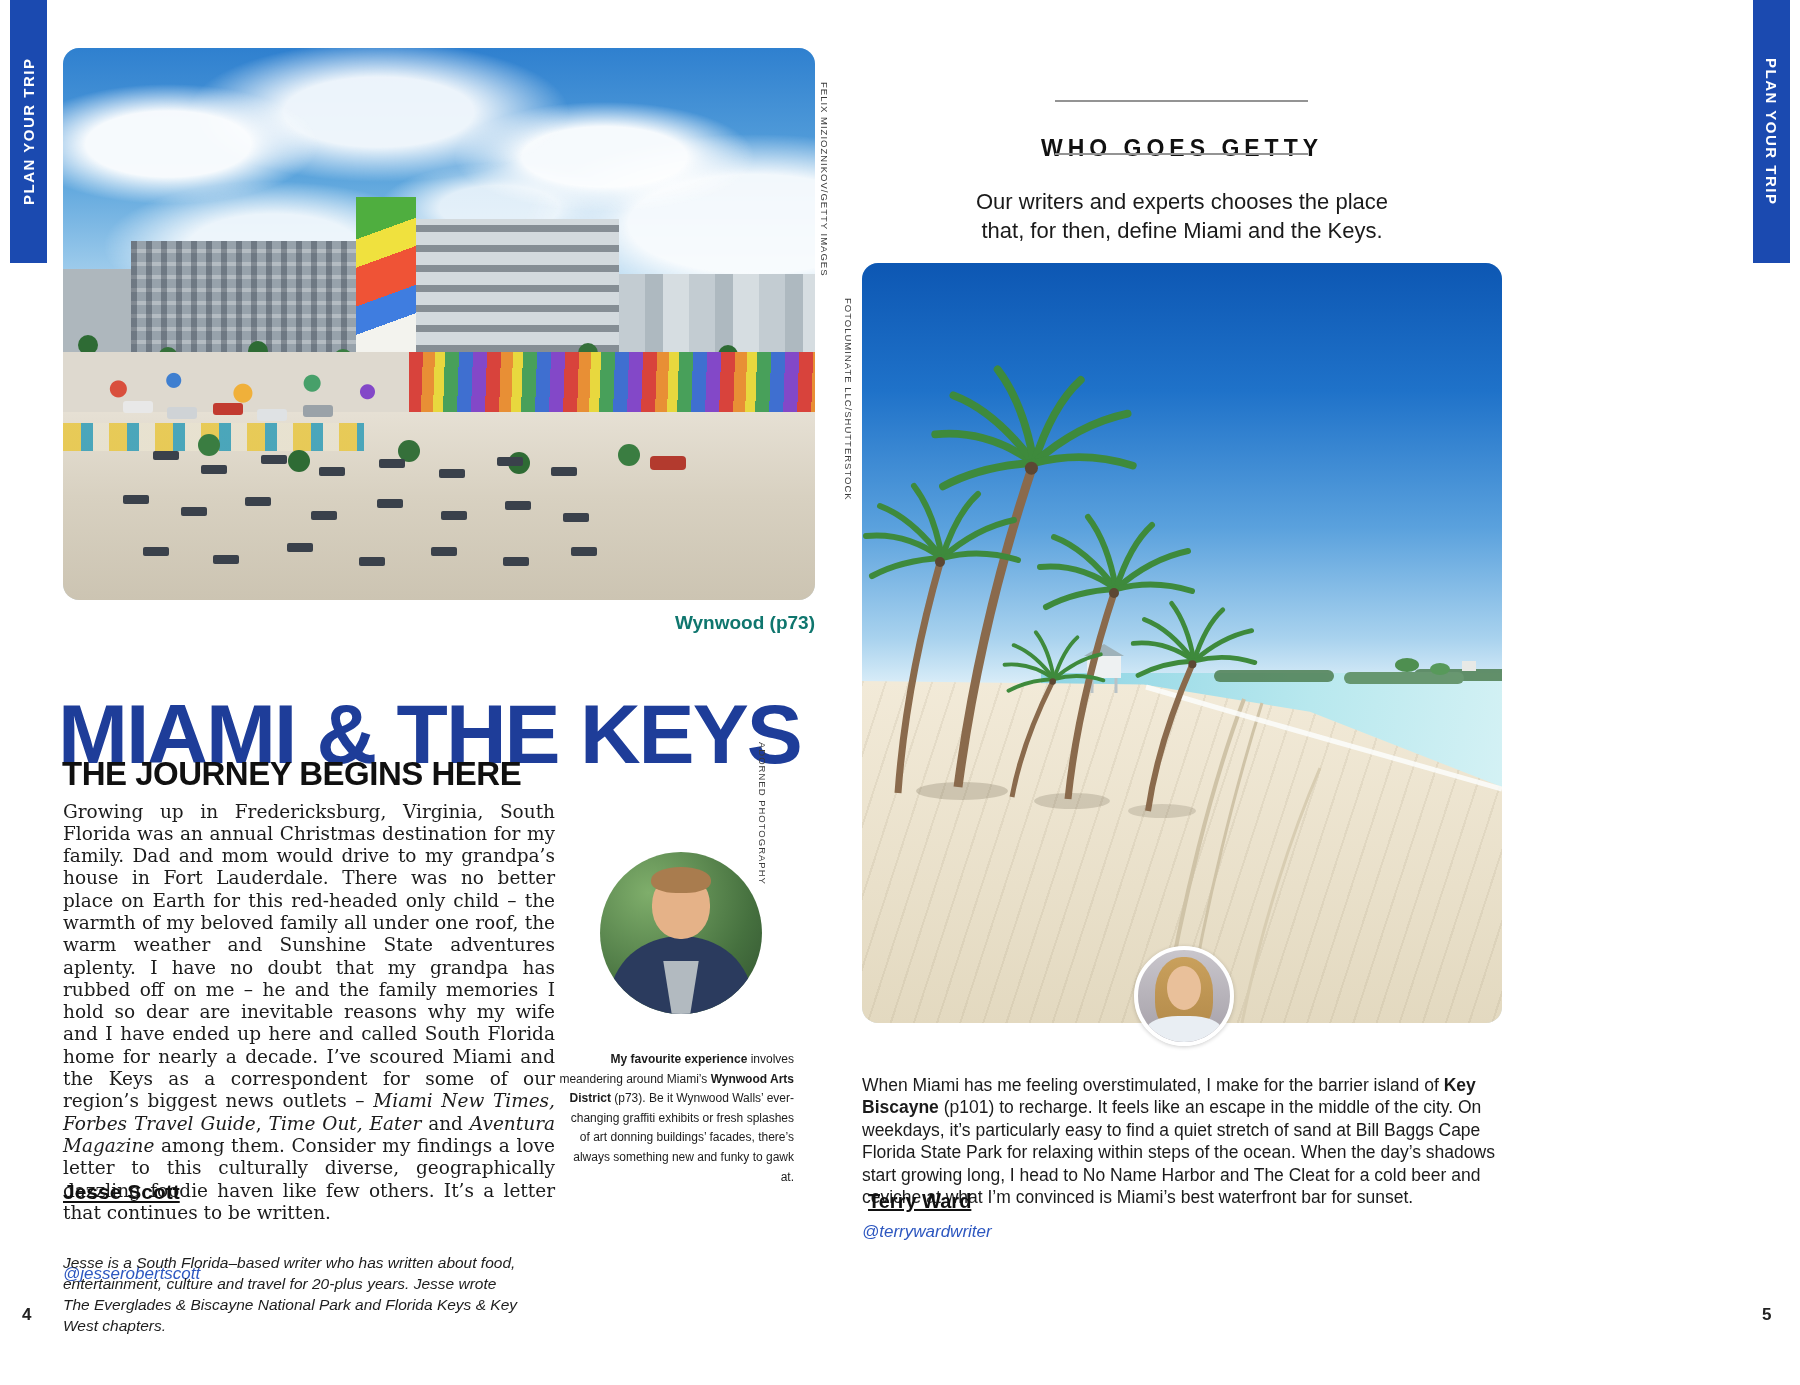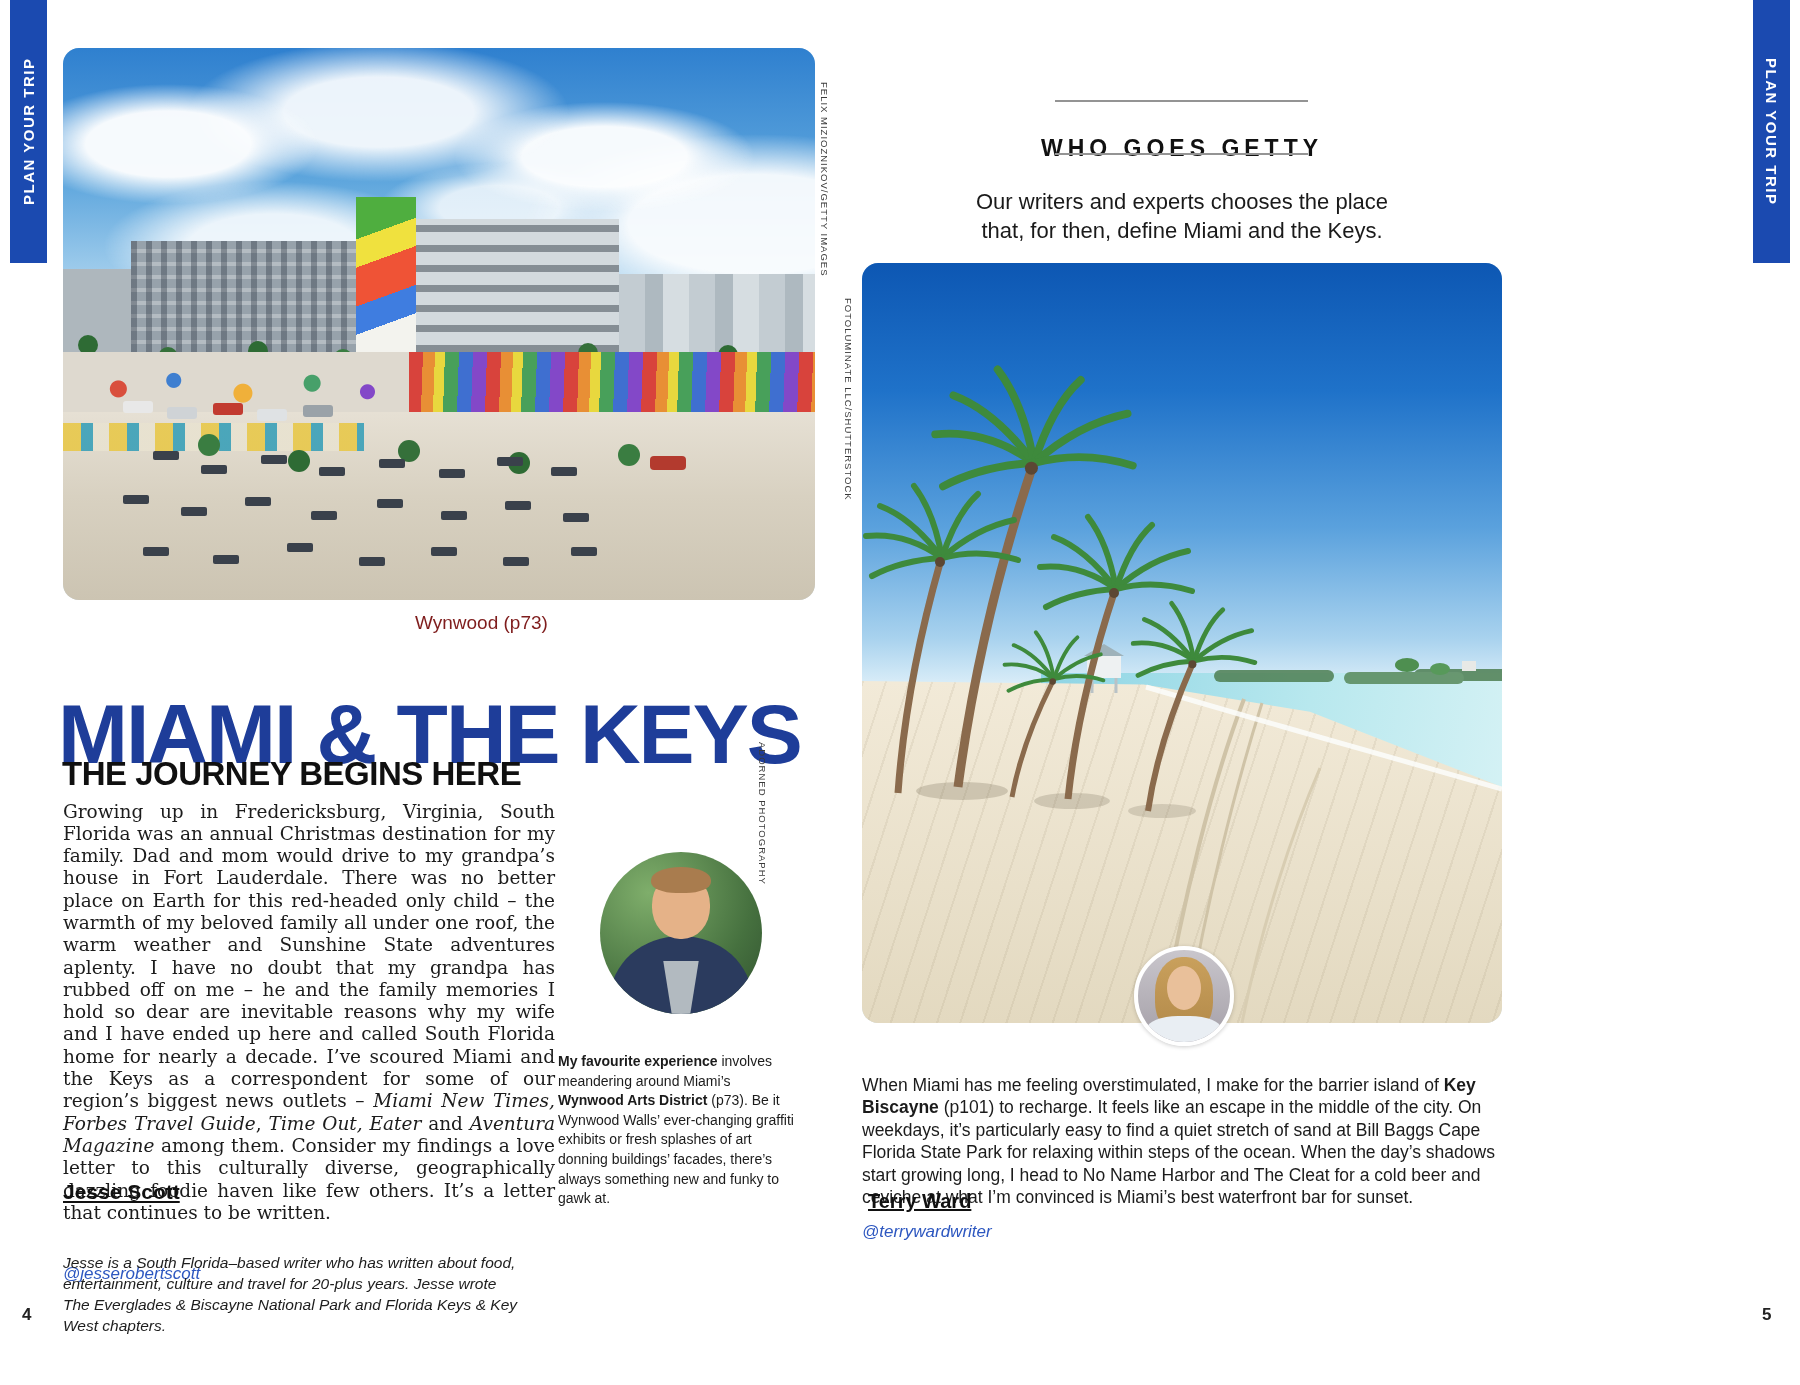--- a/index.html
+++ b/index.html
@@ -9,36 +9,36 @@
 
   
   .tab{position:absolute;top:0;width:37px;height:263px;background:#1b4ab0;color:#fff;
        display:flex;align-items:center;justify-content:center;
        writing-mode:vertical-rl;font-weight:bold;font-size:15px;letter-spacing:1.5px;}
   .tab-left{left:10px;transform:rotate(180deg);}
   .tab-right{left:1753px;}
 
   
   .credit{position:absolute;writing-mode:vertical-rl;font-size:9.5px;letter-spacing:1px;color:#3a3a3a;}
-  .caption{position:absolute;left:415px;top:612px;width:400px;text-align:left;
-           font-weight:normal;font-size:19px;color:#7f1d1d;}
+  .caption{position:absolute;left:415px;top:612px;width:400px;text-align:right;
+           font-weight:bold;font-size:19px;color:#0f766e;}
   .title{position:absolute;left:58px;top:636px;font-size:84px;line-height:1;font-weight:bold;
          letter-spacing:-2px;color:#1e3d99;white-space:nowrap;}
   .subtitle{position:absolute;left:62px;top:728px;font-size:33px;font-weight:bold;
             letter-spacing:-.5px;color:#101010;}
   .bodytext{position:absolute;left:63px;top:782px;width:492px;text-align:justify;
             font-family:"DejaVu Serif",serif;font-size:18.5px;line-height:22.3px;color:#1c1c1c;}
   .bodytext em{font-style:italic;}
   .author-name{position:absolute;font-size:21px;font-weight:bold;color:#111;text-decoration:underline;}
   .handle{position:absolute;font-size:17px;font-style:italic;color:#2d57c0;}
   .bio{position:absolute;font-style:italic;font-size:15.5px;line-height:21px;color:#1d1d1d;}
   .pagenum{position:absolute;font-weight:bold;font-size:17px;color:#222;}
 
-  .mini-text{position:absolute;left:558px;top:1038px;width:236px;text-align:left;
-             font-size:14px;line-height:19.6px;color:#1b1b1b;}
+  .mini-text{position:absolute;left:558px;top:1038px;width:236px;text-align:right;
+             font-size:12px;line-height:19.6px;color:#1b1b1b;}
   .mini-text strong{font-weight:bold;}
 
   .rule{position:absolute;left:1055px;width:253px;height:2px;background:#949494;}
   .who-header{position:absolute;left:932px;top:112px;width:500px;text-align:center;
               font-size:23px;font-weight:bold;letter-spacing:5px;color:#111;white-space:nowrap;}
   .intro{position:absolute;left:957px;top:166px;width:450px;text-align:center;
          font-size:22px;line-height:28.5px;color:#1a1a1a;}
   .rbody{position:absolute;left:862px;top:1056px;width:645px;font-size:17.5px;
          line-height:22.6px;color:#1b1b1b;}
   .rbody strong{font-weight:bold;}

